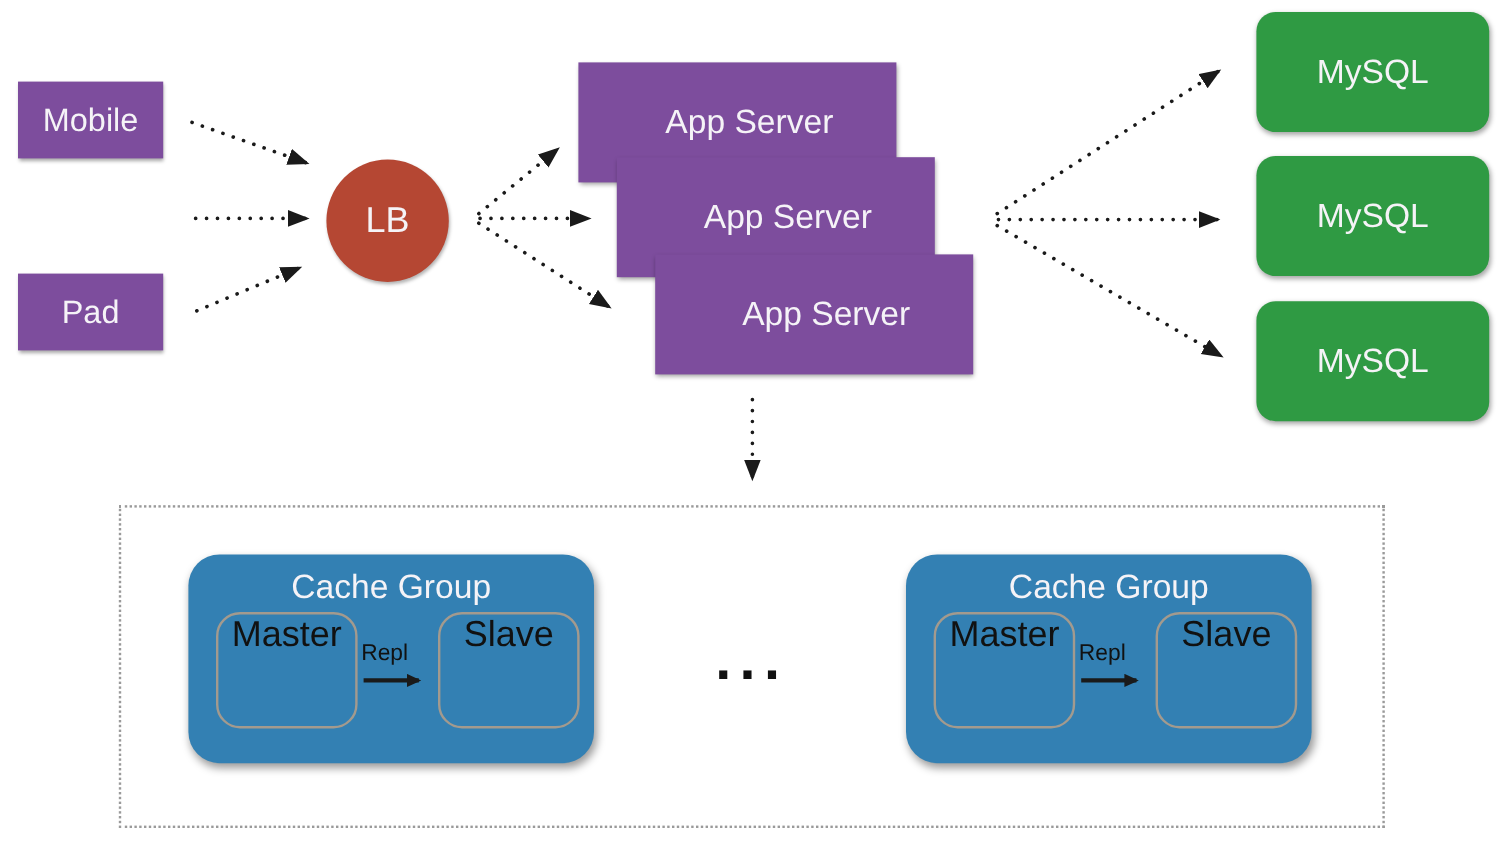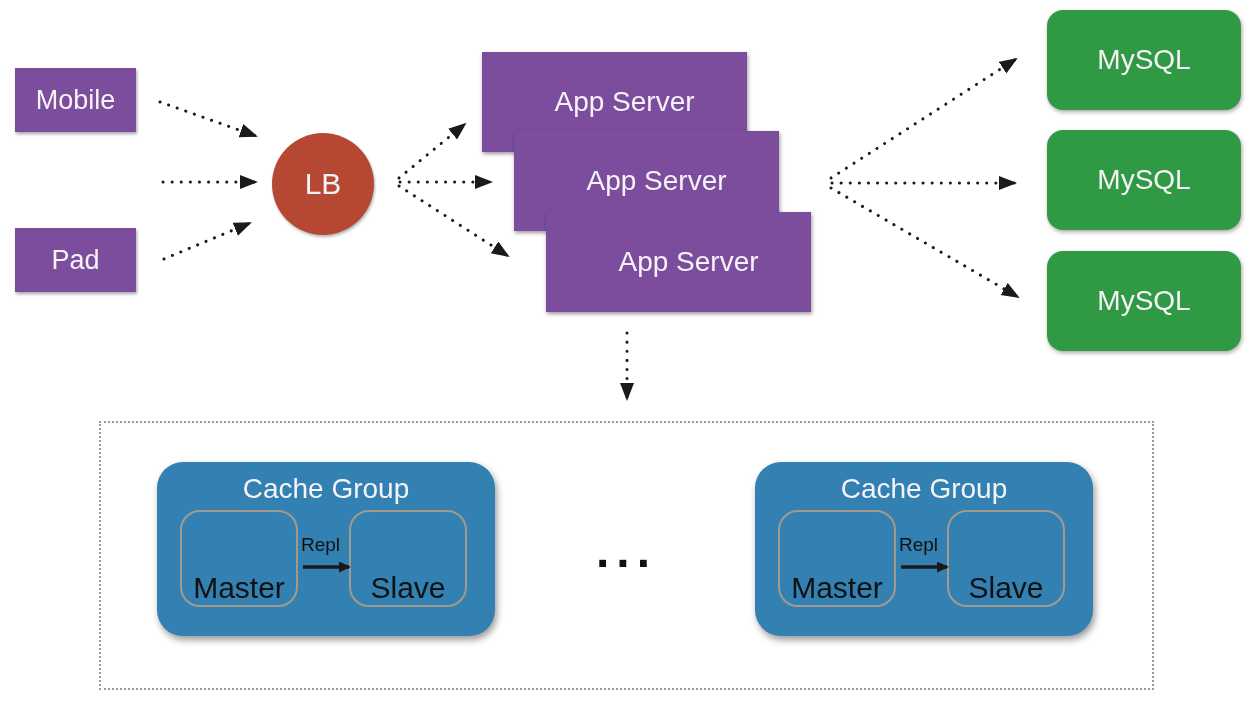--- a/index.html
+++ b/index.html
@@ -64,25 +64,25 @@
     box-shadow:2px 4px 7px rgba(0,0,0,.4);
   }
   .cg-left{left:157px}
   .cg-right{left:755px}
   .cg-title{
     text-align:center;color:var(--text-light);font-size:28px;margin-top:11px;
   }
   .inner{
     position:absolute;top:48px;width:118px;height:97px;
     border:2px solid var(--inner-border);border-radius:20px;
-    display:flex;align-items:flex-end;justify-content:center;
+    display:flex;align-items:flex-start;justify-content:center;
     font-size:30px;color:var(--text-dark);box-sizing:border-box;
   }
   .inner.master{left:23px}
-  .inner.slave{left:192px}
+  .inner.slave{left:208px}
   .repl-label{
     position:absolute;left:144px;top:72px;width:56px;text-align:left;
     font-size:19px;color:var(--text-dark);
   }
   
   .ellipsis{
     position:absolute;left:596px;top:527px;height:56px;line-height:48px;
     font-size:48px;letter-spacing:7px;font-weight:bold;color:var(--text-dark);
   }
   

